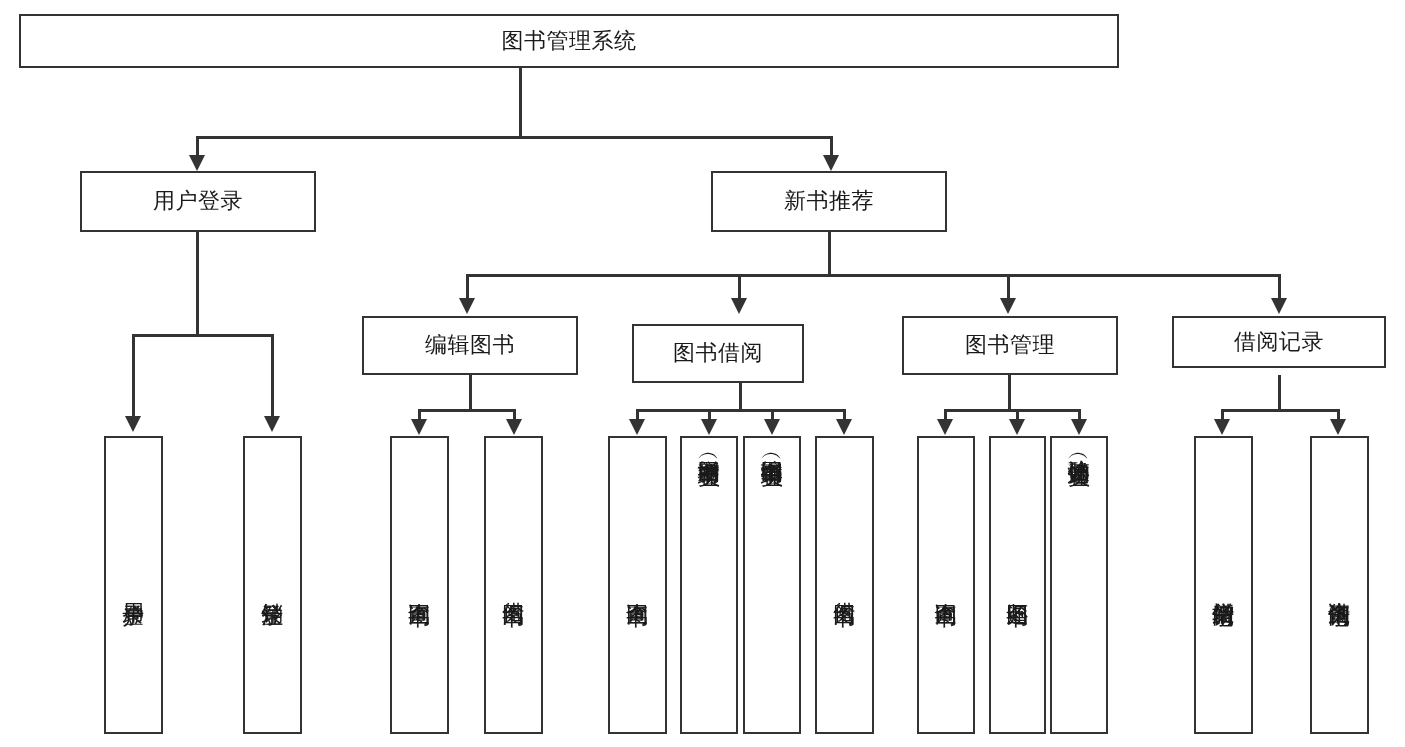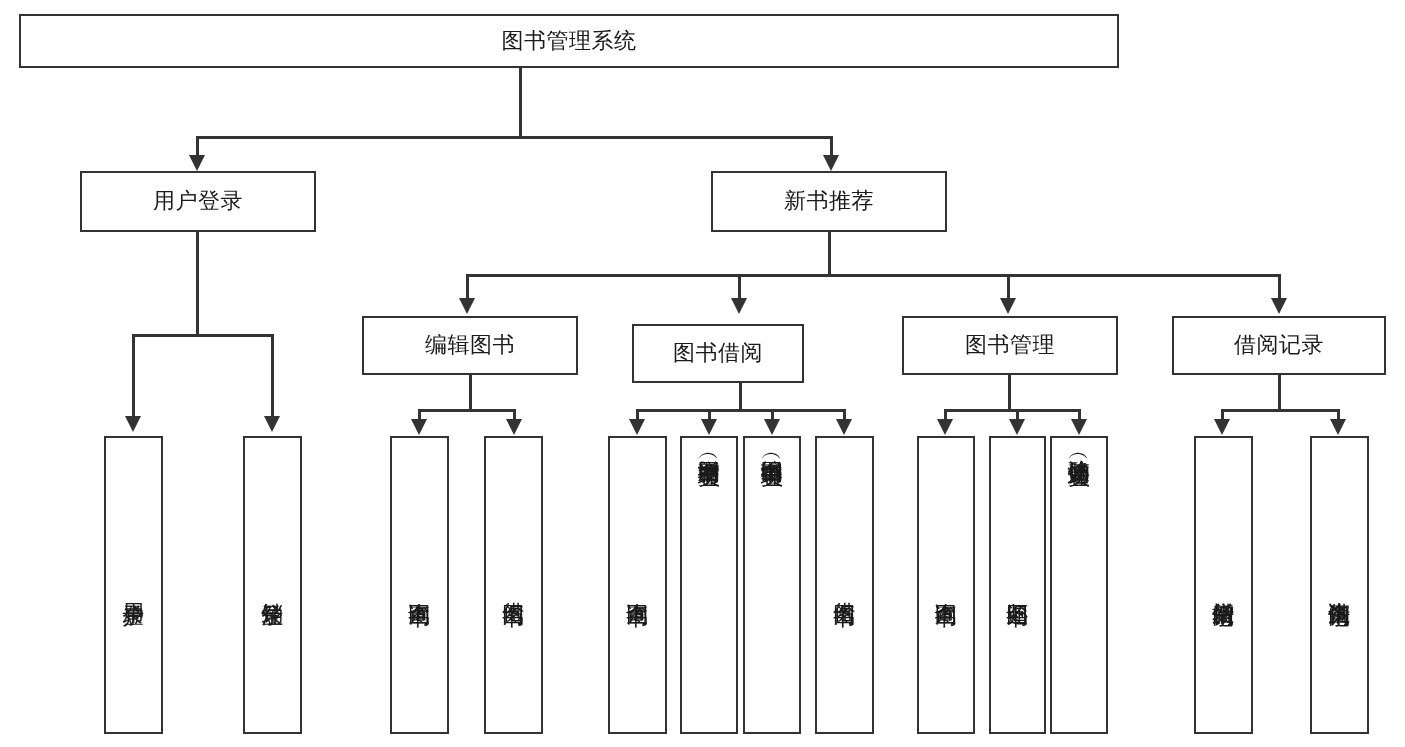--- a/index.html
+++ b/index.html
@@ -134,21 +134,21 @@
 
   <div class="node horiz" style="left:362px; top:316px; width:216px; height:59px;">
     <span class="label">编辑图书</span>
   </div>
   <div class="node horiz" style="left:632px; top:324px; width:172px; height:59px;">
     <span class="label">图书借阅</span>
   </div>
   <div class="node horiz" style="left:902px; top:316px; width:216px; height:59px;">
     <span class="label">图书管理</span>
   </div>
-  <div class="node horiz" style="left:1172px; top:316px; width:214px; height:59px;">
+  <div class="node horiz" style="left:1172px; top:316px; width:214px; height:52px;">
     <span class="label">借阅记录</span>
   </div>
 
   <div class="edge v" style="left:469px; top:375px; height:36px;"></div>
   <div class="edge h" style="left:418px; top:409px; width:98px;"></div>
   <div class="edge v" style="left:418px; top:409px; height:14px;"></div>
   <div class="arrow" style="left:411px; top:419px;"></div>
   <div class="edge v" style="left:513px; top:409px; height:14px;"></div>
   <div class="arrow" style="left:506px; top:419px;"></div>
 

